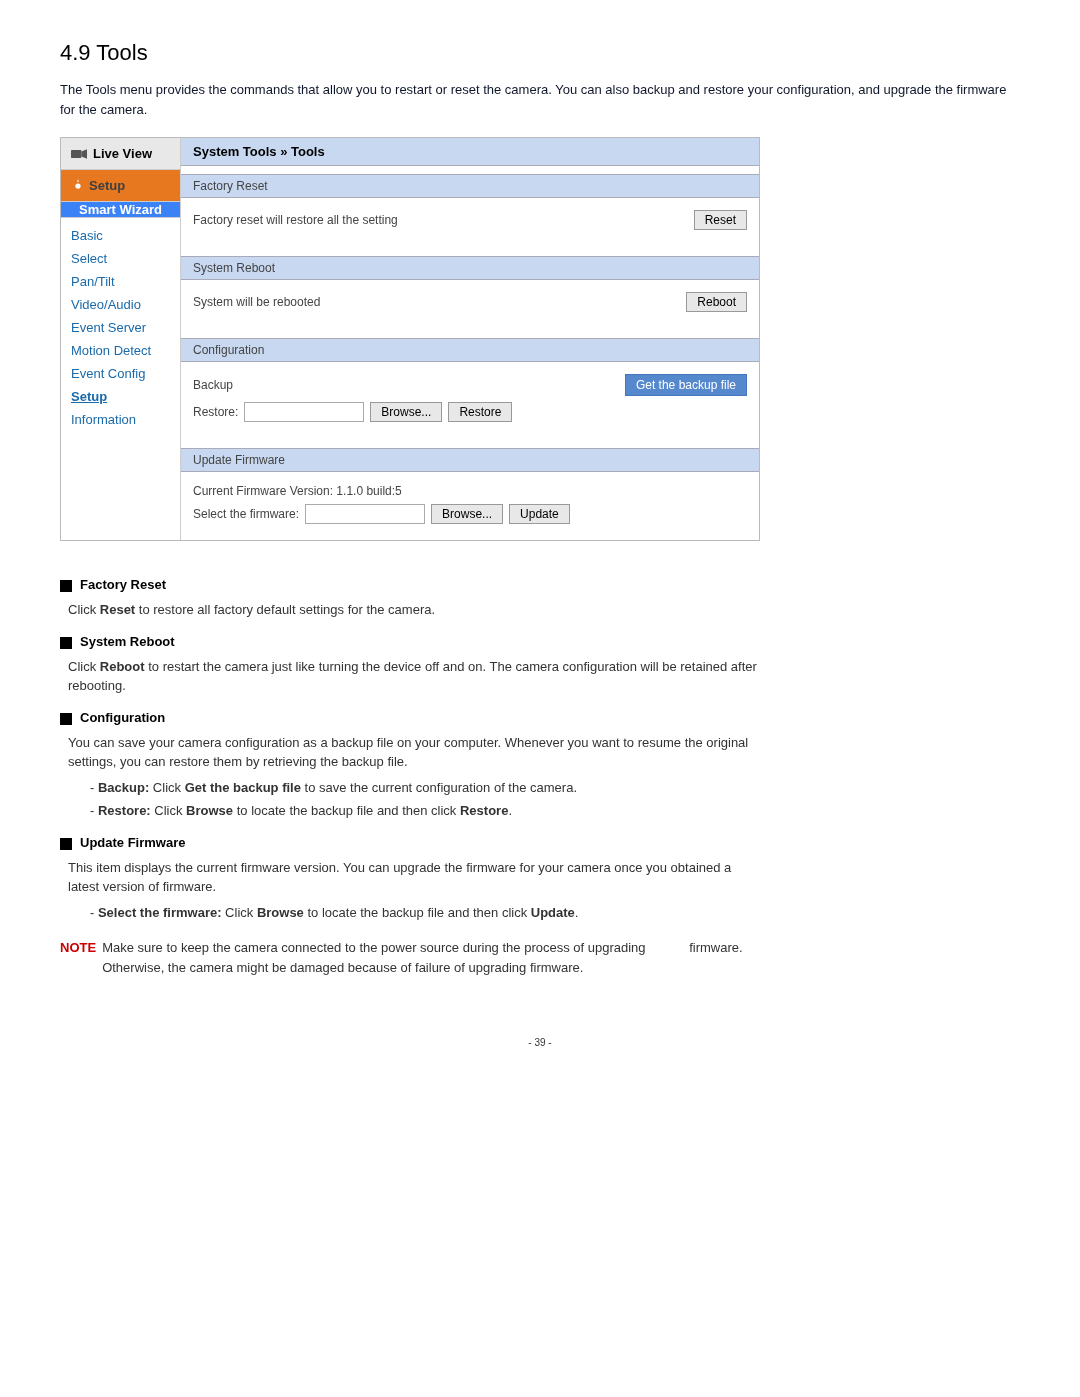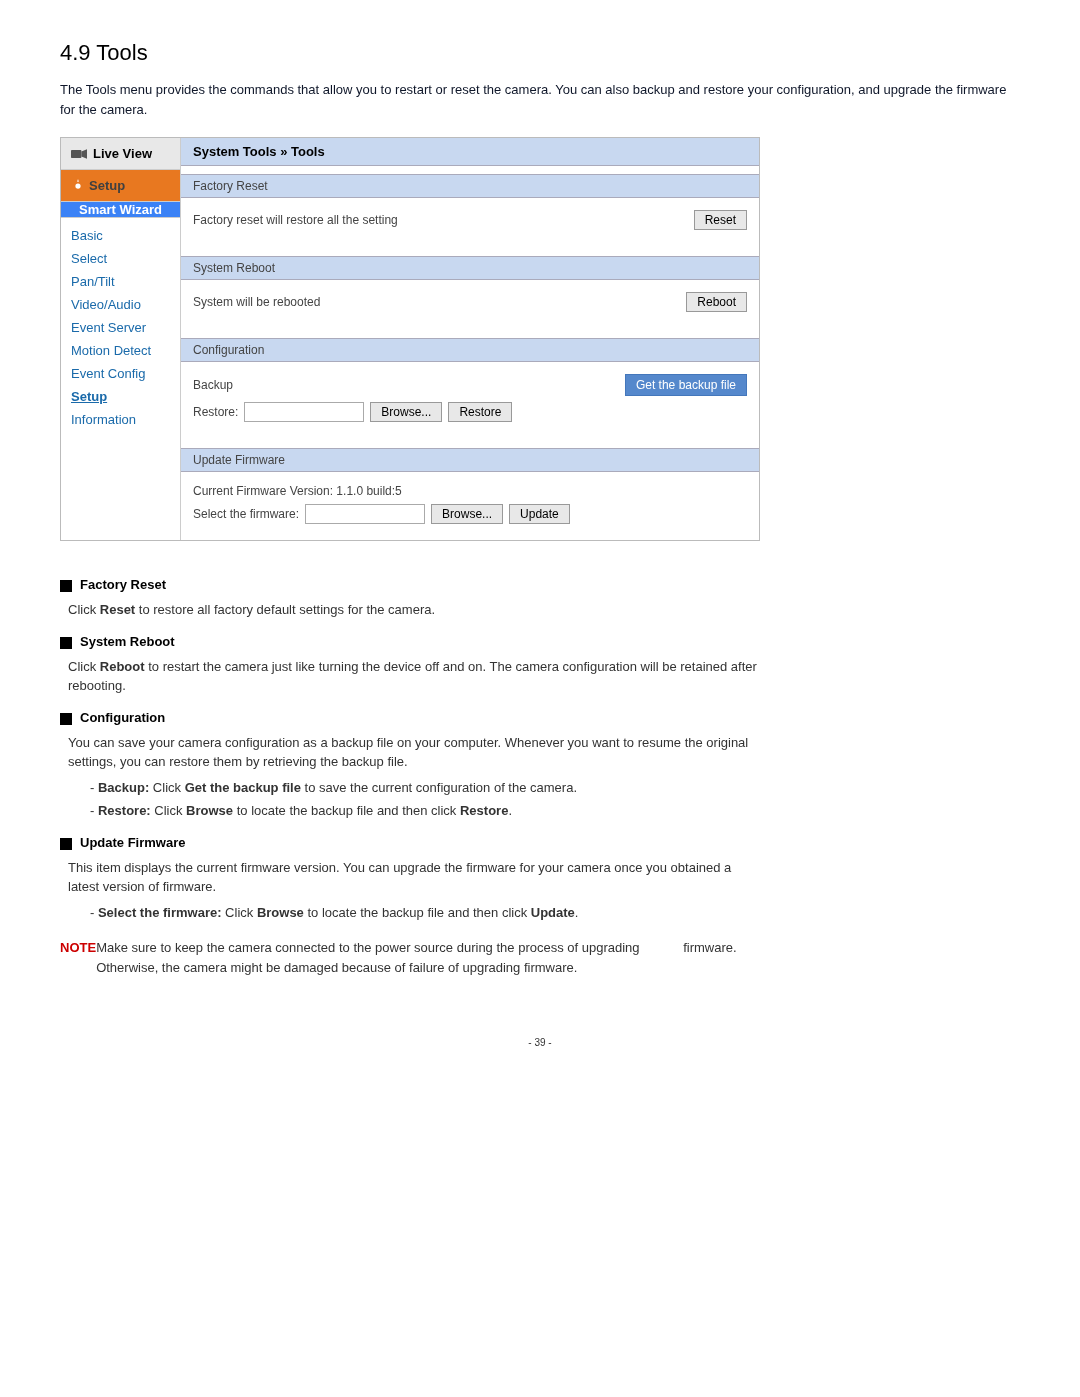--- a/index.html
+++ b/index.html
@@ -209,20 +209,21 @@
       margin-bottom: 4px;
       line-height: 1.5;
     }
 
     .bullet-item::before {
       content: "-  ";
     }
 
     .note-block {
       display: flex;
+      gap: 6px;
       margin-top: 16px;
       font-size: 13px;
       color: #333;
       line-height: 1.5;
       width: 700px;
     }
 
     .note-label {
       font-weight: bold;
       color: #cc0000;

